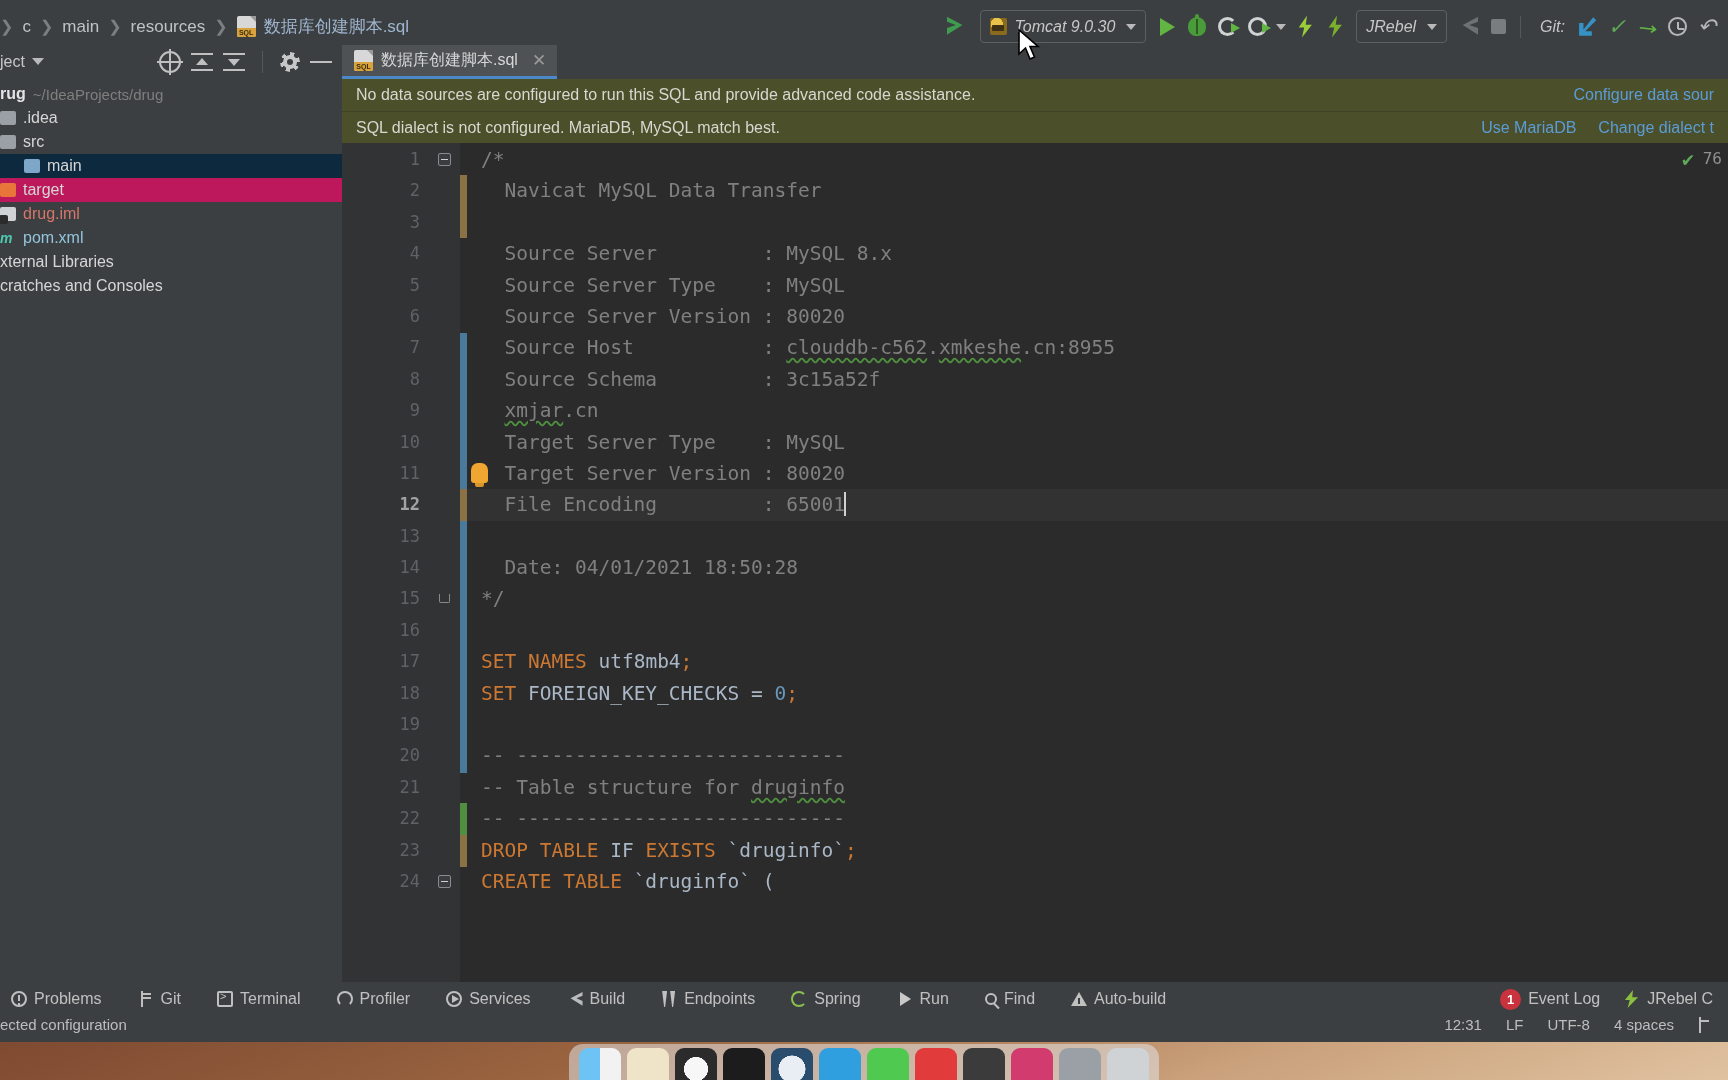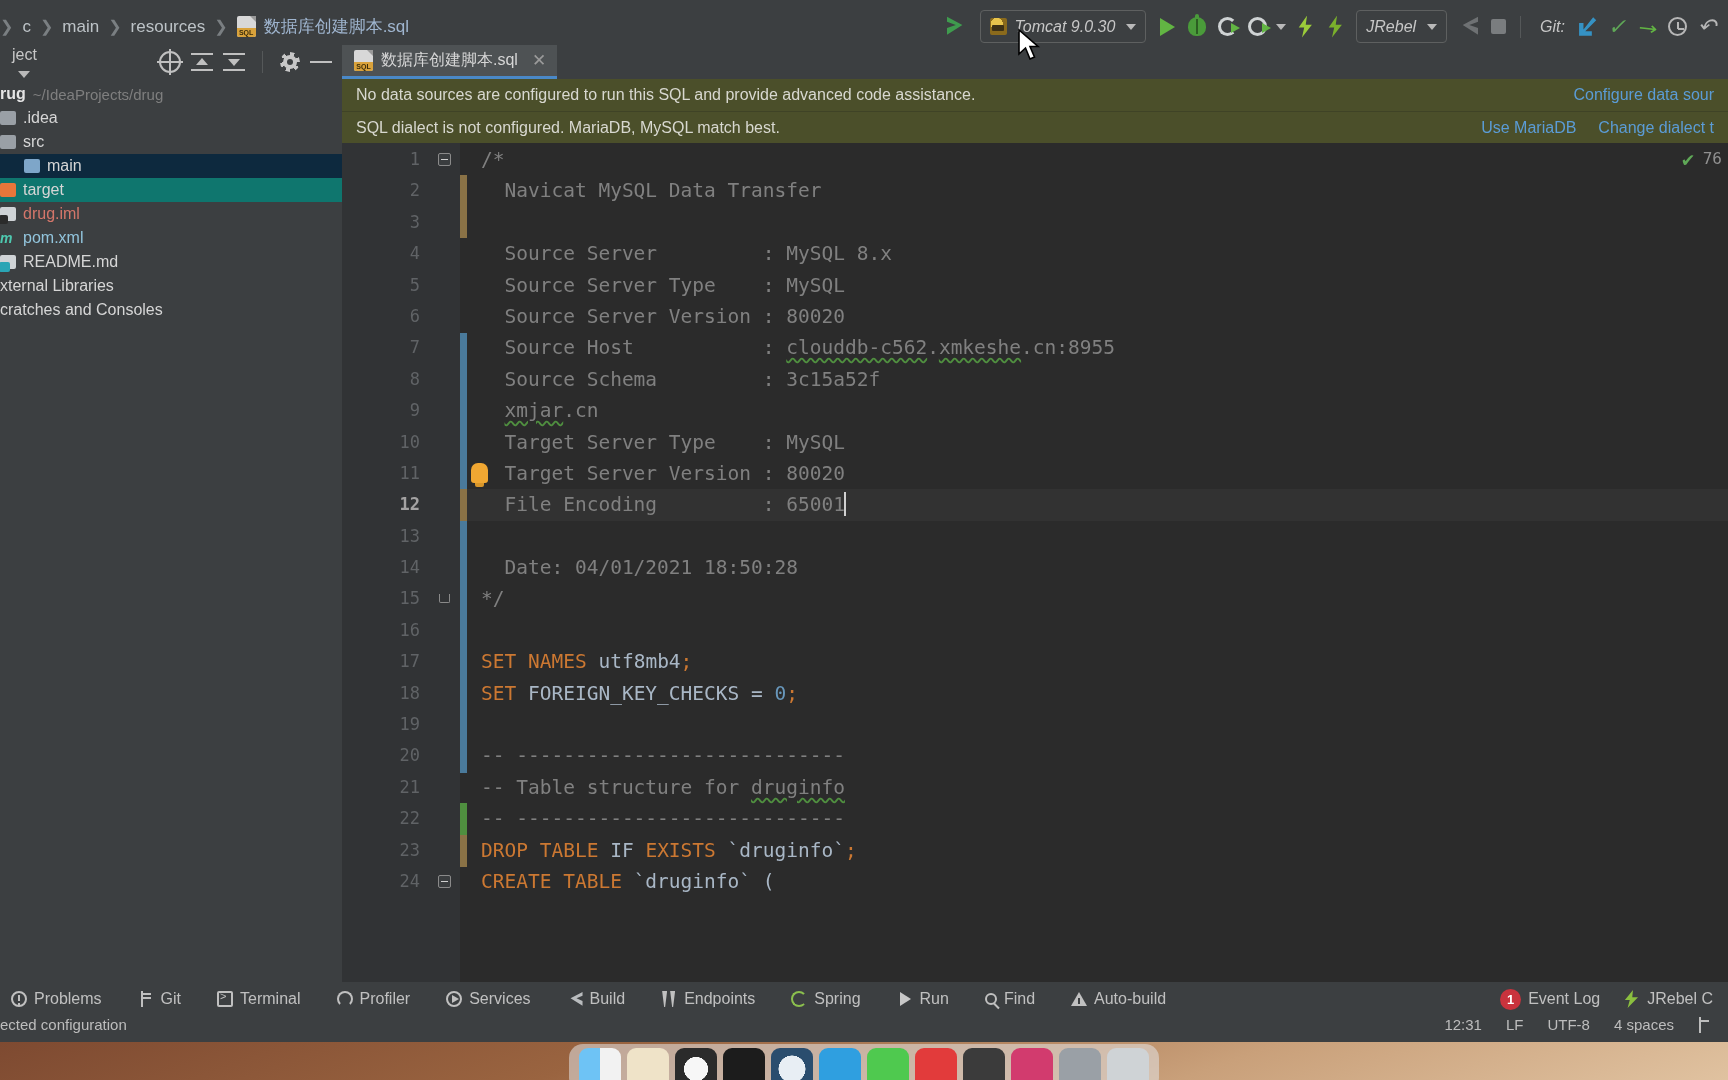--- a/index.html
+++ b/index.html
@@ -116,21 +116,21 @@
   .clock-ico::before{content:"";position:absolute;left:8px;top:9px;width:6px;height:2px;background:#b6b6b6;}
   .undo-ico { color:#b6b6b6; font-size: 22px; }
   .divider-v { width: 1px; height: 22px; background: #555859; margin: 0 7px; }
 
   
   .project-head {
     position: absolute; left: 0; top: 45px; width: 342px; height: 33px;
     display: flex; align-items: center;
     background: #3c3f41; font-size: 16px; color: #c7c7c7;
   }
-  .proj-title { padding-left: 12px; display:flex; align-items:center; gap:7px;flex-direction:column; }
+  .proj-title { padding-left: 0px; display:flex; align-items:center; gap:7px; }
   .proj-title .caret { width:0;height:0;border-left:6px solid transparent;border-right:6px solid transparent;border-top:7px solid #b9b9b9; }
   .proj-actions { margin-left: auto; display: flex; align-items: center; gap: 10px; padding-right: 10px; }
   .pa { width: 22px; height: 22px; position: relative; }
   .crosshair { border: 2px solid #c0c0c0; border-radius: 50%; }
   .crosshair::before{content:"";position:absolute;left:-4px;top:8px;width:26px;height:2px;background:#c0c0c0;}
   .crosshair::after{content:"";position:absolute;top:-4px;left:8px;height:26px;width:2px;background:#c0c0c0;}
   .collapse-i::before{content:"";position:absolute;left:0;top:2px;width:22px;height:2px;background:#c0c0c0;}
   .collapse-i::after{content:"";position:absolute;left:0;bottom:2px;width:22px;height:2px;background:#c0c0c0;}
   .collapse-i .mid { position:absolute;left:5px;top:8px;width:0;height:0;border-left:6px solid transparent;border-right:6px solid transparent;border-top:7px solid #c0c0c0;}
   .expand-i::before{content:"";position:absolute;left:0;top:2px;width:22px;height:2px;background:#c0c0c0;}
@@ -151,21 +151,21 @@
 
   .tree {
     position: absolute; left: 0; top: 80px; width: 342px; bottom: 98px;
     background: #3c3f41; font-size: 16px; padding-top: 2px;
   }
   .tree-row {
     height: 24px; display: flex; align-items: center; gap: 7px;
     color: #d6d6d6; white-space: nowrap; padding-left: 0;
   }
   .tree-row.selected { background: #0d293e; }
-  .tree-row.hl { background: #0f766e; }
+  .tree-row.hl { background: #be185d; }
   .tree-label.bold { font-weight: bold; color: #e4e4e4; }
   .tree-sub { color: #7f7f7f; font-size: 15px; }
   .fico { width: 16px; height: 14px; border-radius: 2px; flex: 0 0 auto; }
   .fico.gray { background: #9aa0a6; }
   .fico.blue { background: #7ea6c9; border-radius: 2px 2px 2px 2px; }
   .fico.orange { background: #e8763a; }
   .fico.file { background: #cfd3d6; position: relative; }
   .fico.xmlico { background: transparent; color: #4ec9b0; font-style: italic; font-size: 14px; line-height: 14px; font-weight: bold; }
   .fico.mdico { background: #cfd3d6; position: relative; }
   .fico.mdico::after{content:"";position:absolute;left:-1px;bottom:-3px;width:11px;height:10px;background:#2aa5b5;border-radius:2px;}
@@ -447,24 +447,20 @@
       <span class="fico orange"></span>
       <span class="tree-label">target</span>
     </div>
     <div class="tree-row">
       <span class="fico file iml"></span>
       <span class="tree-label red-text">drug.iml</span>
     </div>
     <div class="tree-row">
       <span class="fico xmlico">m</span>
       <span class="tree-label cyan-text">pom.xml</span>
-    </div>
-    <div class="tree-row">
-      <span class="fico mdico"></span>
-      <span class="tree-label">README.md</span>
     </div>
     <div class="tree-row">
       <span class="tree-label">xternal Libraries</span>
     </div>
     <div class="tree-row">
       <span class="tree-label">cratches and Consoles</span>
     </div>
   </div>
 
   <div class="editor-zone">

